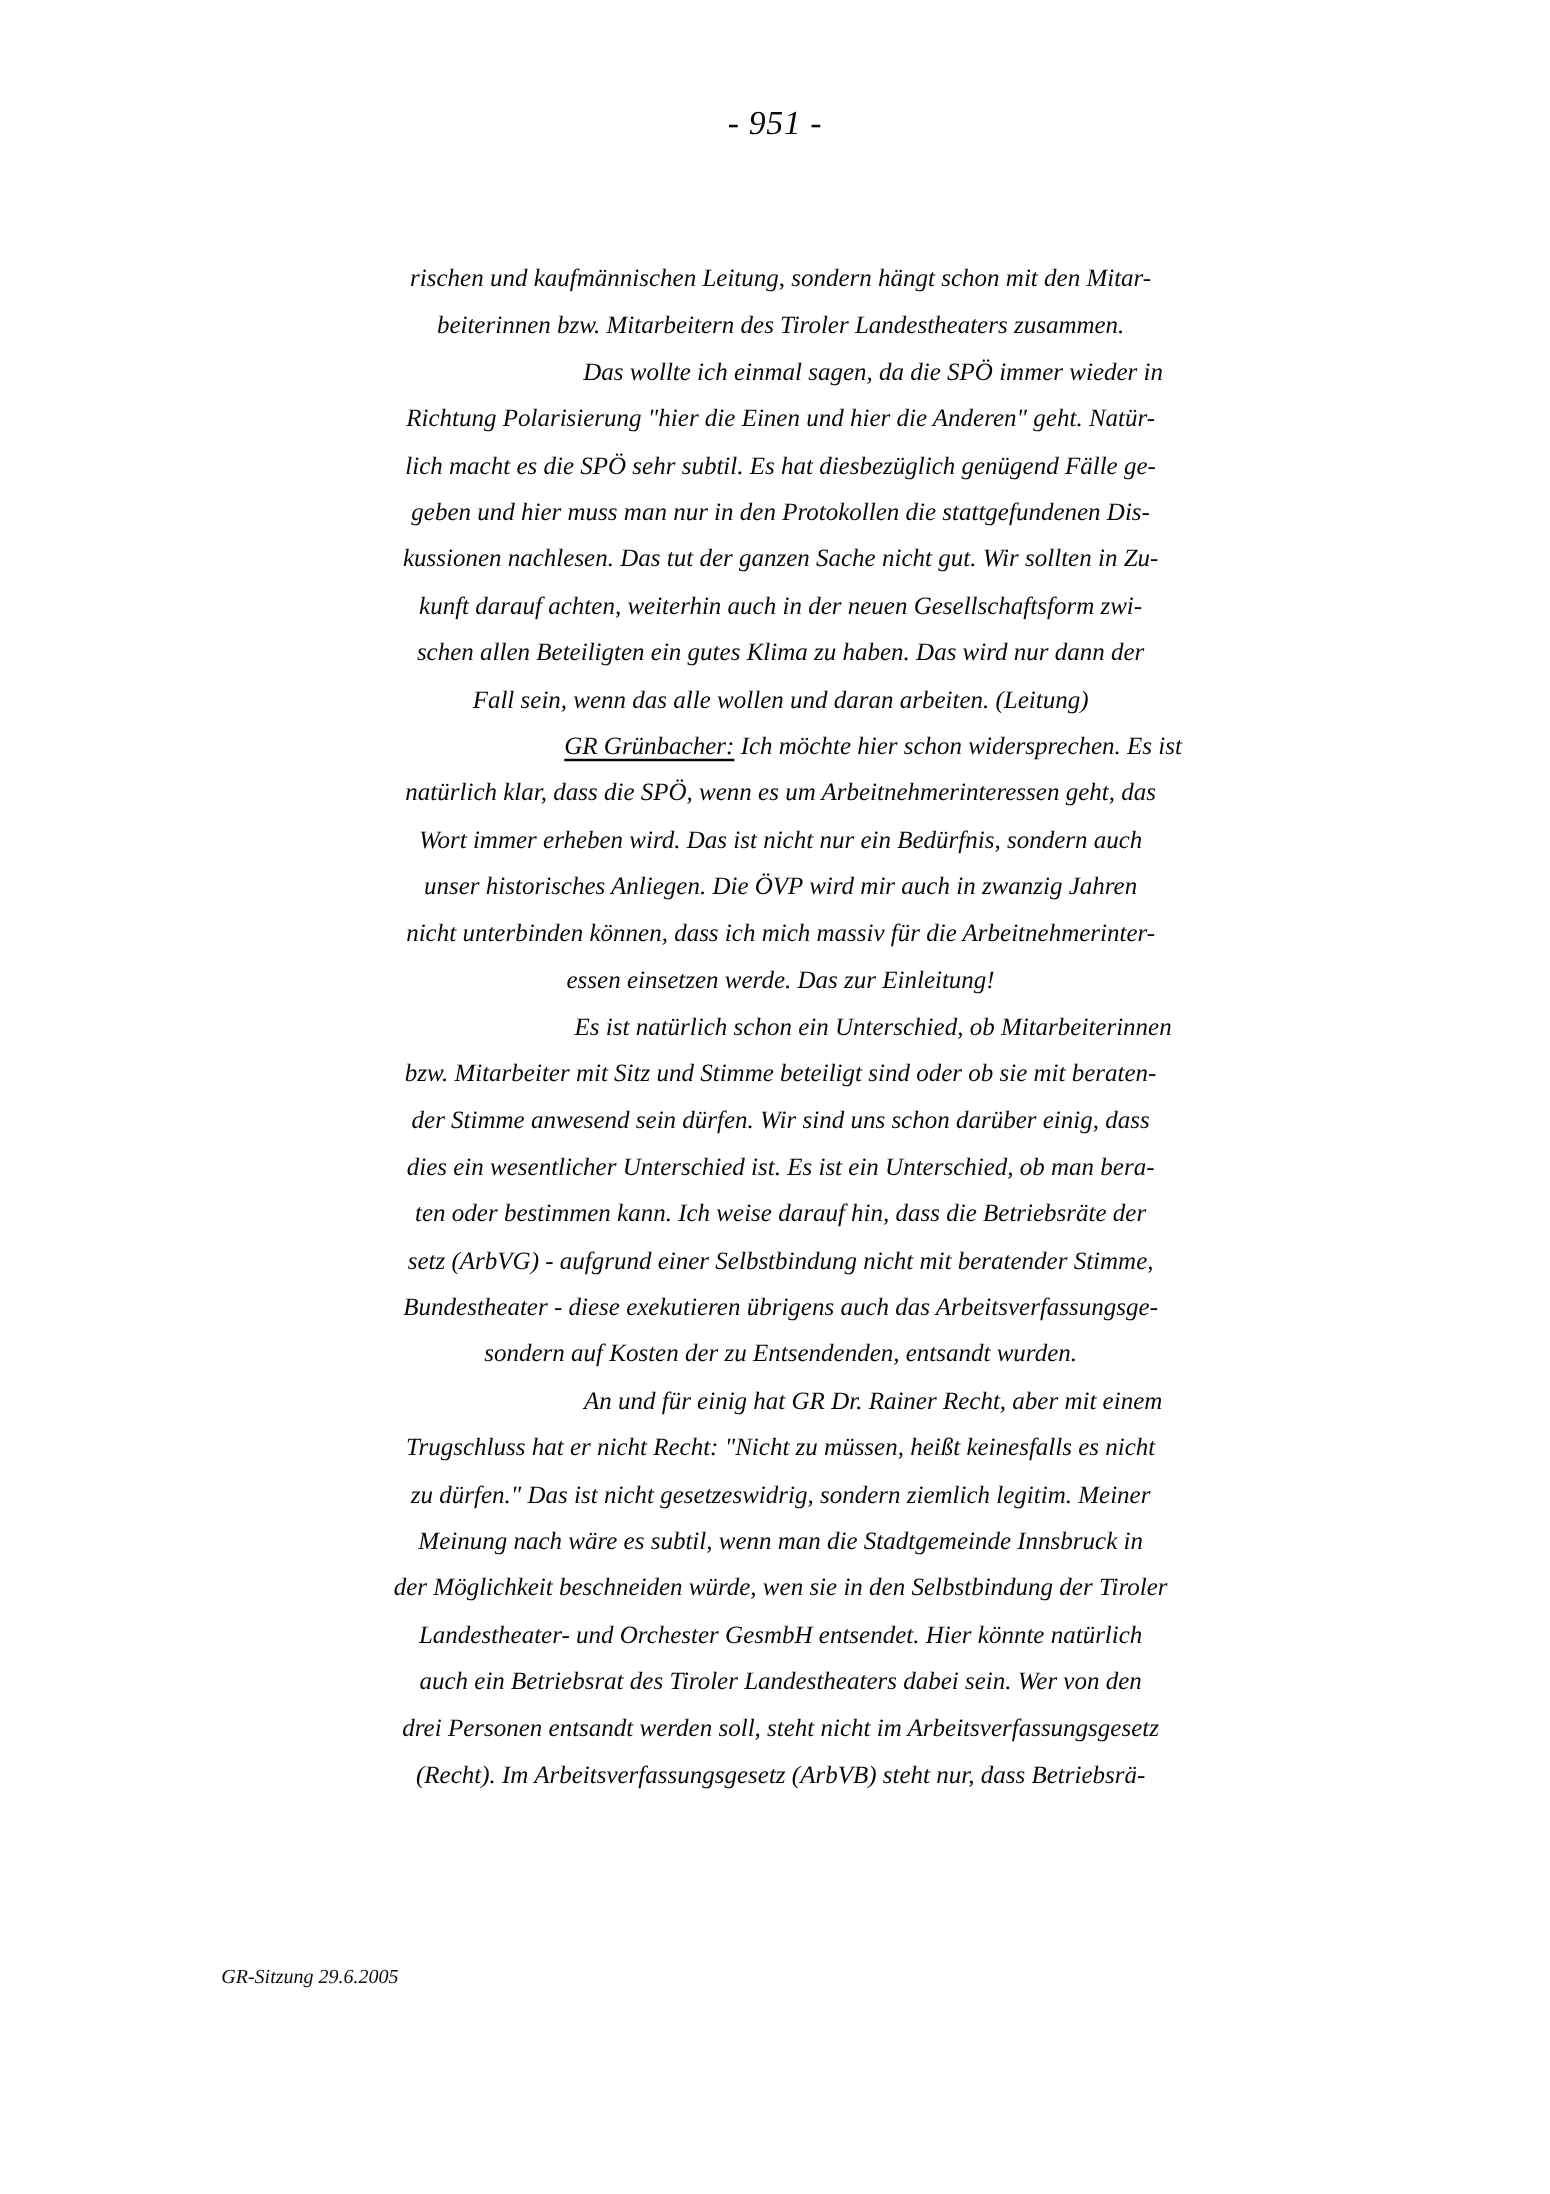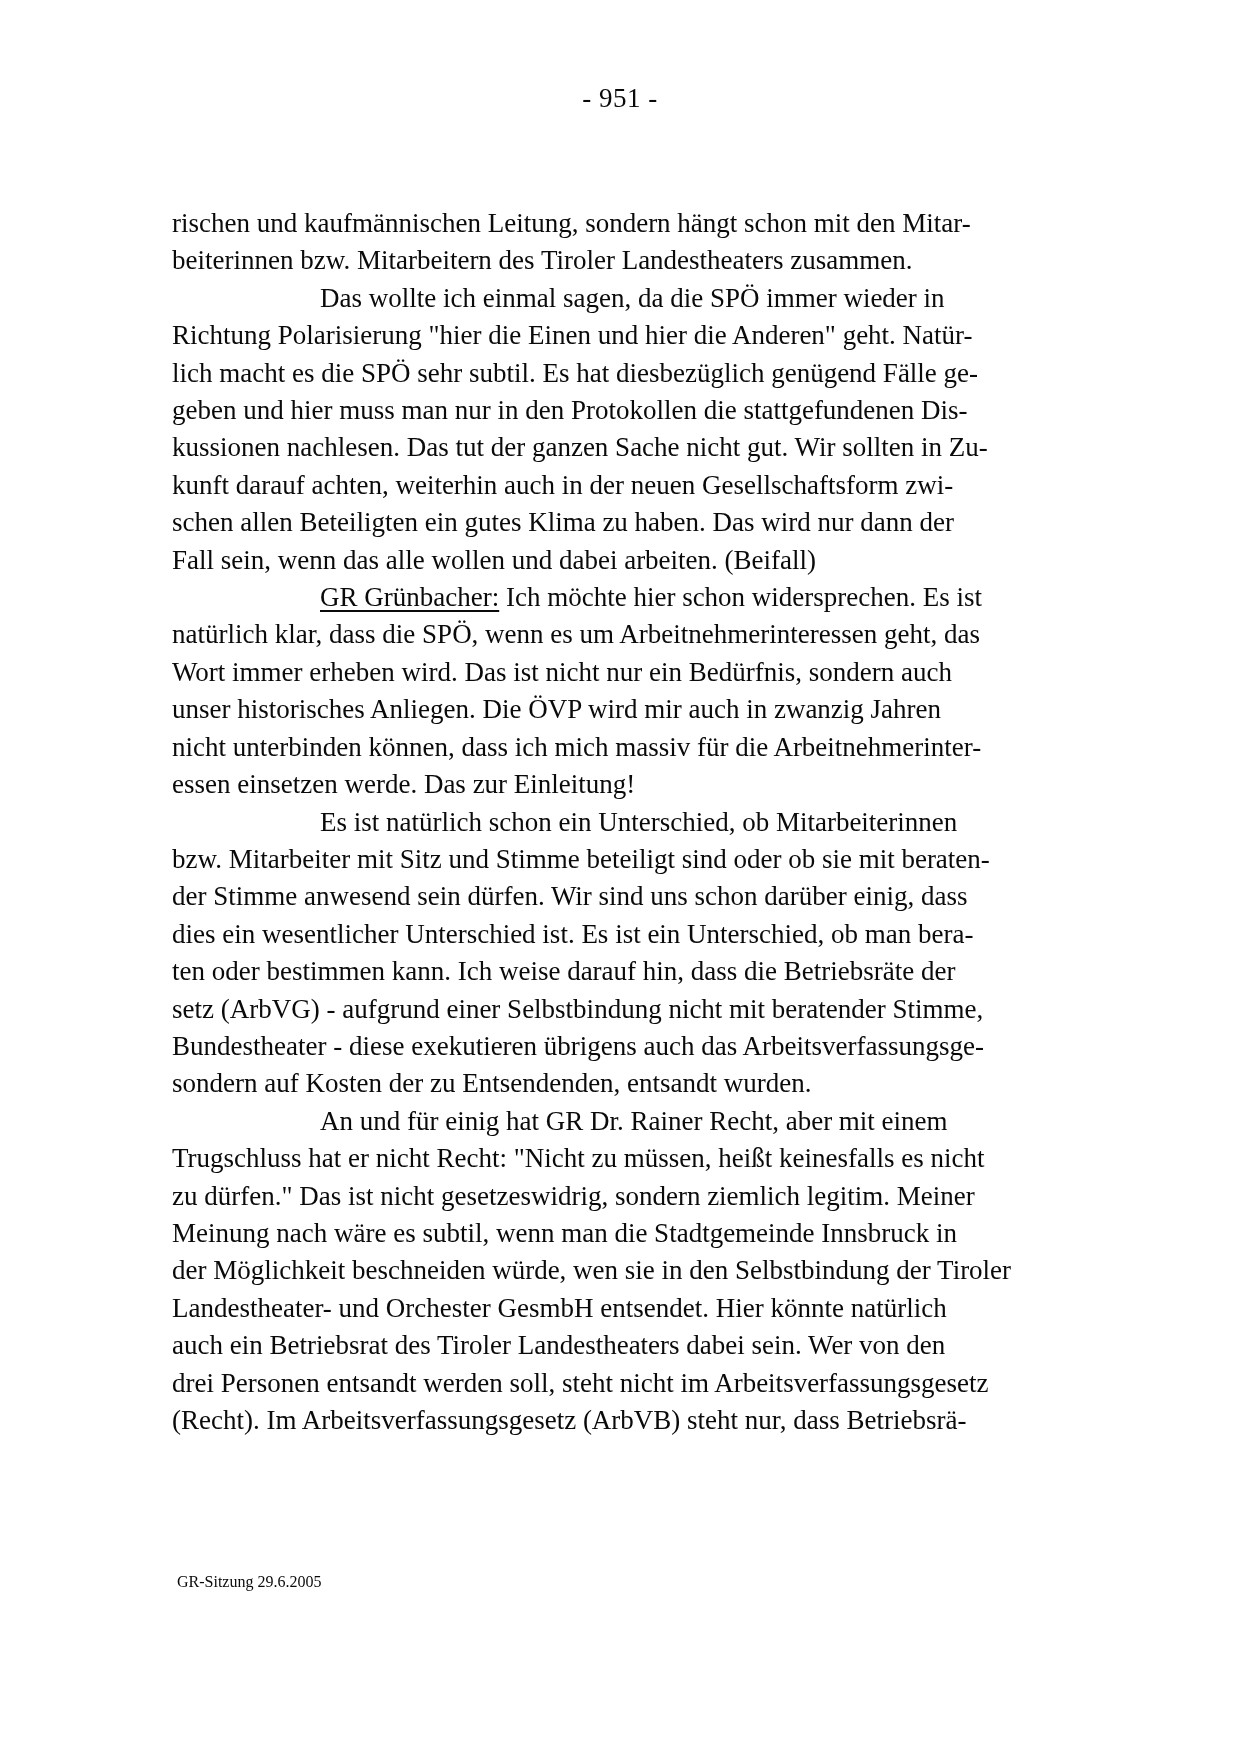--- a/index.html
+++ b/index.html
@@ -8,38 +8,40 @@
     background: #ffffff;
   }
   .page {
     position: relative;
     width: 1240px;
     height: 1755px;
     background: #ffffff;
     overflow: hidden;
     font-family: "Liberation Serif", "DejaVu Serif", serif;
     color: #0a0a0a;
+    font-style: italic;
   }
   .page-number {
     position: absolute;
     top: 82px;
     left: 0;
     width: 1240px;
     text-align: center;
     font-size: 27px;
     line-height: 32px;
     letter-spacing: 0.5px;
   }
   .body-text {
     position: absolute;
     top: 205px;
     left: 172px;
     width: 905px;
-    font-size: 27px;
+    font-size: 20px;
     line-height: 37.4px;
+    text-align: center;
   }
   .line {
     white-space: nowrap;
   }
   .line.indent {
     padding-left: 148px;
   }
   .speaker {
     text-decoration: underline;
     text-underline-offset: 4px;
@@ -62,21 +64,21 @@
   <div class="body-text">
     <div class="line">rischen und kaufmännischen Leitung, sondern hängt schon mit den Mitar-</div>
     <div class="line">beiterinnen bzw. Mitarbeitern des Tiroler Landestheaters zusammen.</div>
     <div class="line indent">Das wollte ich einmal sagen, da die SPÖ immer wieder in</div>
     <div class="line">Richtung Polarisierung "hier die Einen und hier die Anderen" geht. Natür-</div>
     <div class="line">lich macht es die SPÖ sehr subtil. Es hat diesbezüglich genügend Fälle ge-</div>
     <div class="line">geben und hier muss man nur in den Protokollen die stattgefundenen Dis-</div>
     <div class="line">kussionen nachlesen. Das tut der ganzen Sache nicht gut. Wir sollten in Zu-</div>
     <div class="line">kunft darauf achten, weiterhin auch in der neuen Gesellschaftsform zwi-</div>
     <div class="line">schen allen Beteiligten ein gutes Klima zu haben. Das wird nur dann der</div>
-    <div class="line">Fall sein, wenn das alle wollen und dabei arbeiten. (Beifall)</div>
+    <div class="line">Fall sein, wenn das alle wollen und daran arbeiten. (Leitung)</div>
     <div class="line indent"><span class="speaker">GR Grünbacher:</span><span> Ich möchte hier schon widersprechen. Es ist</span></div>
     <div class="line">natürlich klar, dass die SPÖ, wenn es um Arbeitnehmerinteressen geht, das</div>
     <div class="line">Wort immer erheben wird. Das ist nicht nur ein Bedürfnis, sondern auch</div>
     <div class="line">unser historisches Anliegen. Die ÖVP wird mir auch in zwanzig Jahren</div>
     <div class="line">nicht unterbinden können, dass ich mich massiv für die Arbeitnehmerinter-</div>
     <div class="line">essen einsetzen werde. Das zur Einleitung!</div>
     <div class="line indent">Es ist natürlich schon ein Unterschied, ob Mitarbeiterinnen</div>
     <div class="line">bzw. Mitarbeiter mit Sitz und Stimme beteiligt sind oder ob sie mit beraten-</div>
     <div class="line">der Stimme anwesend sein dürfen. Wir sind uns schon darüber einig, dass</div>
     <div class="line">dies ein wesentlicher Unterschied ist. Es ist ein Unterschied, ob man bera-</div>

